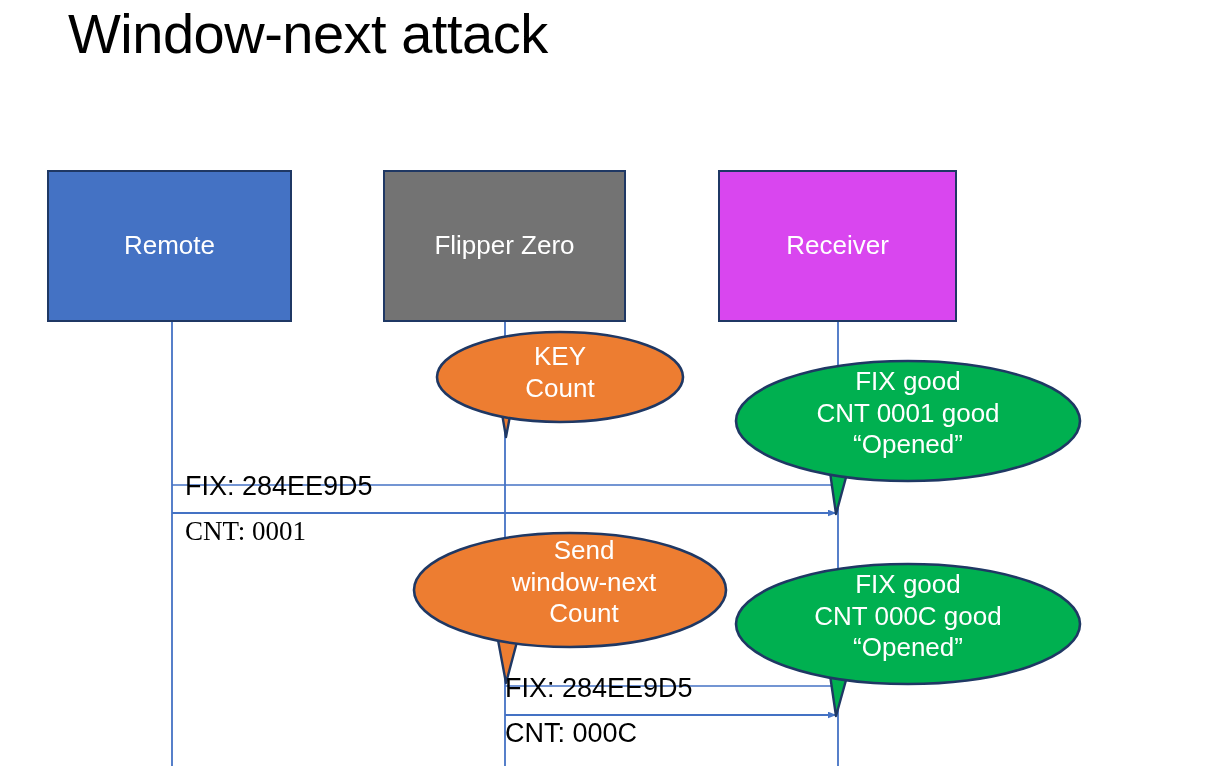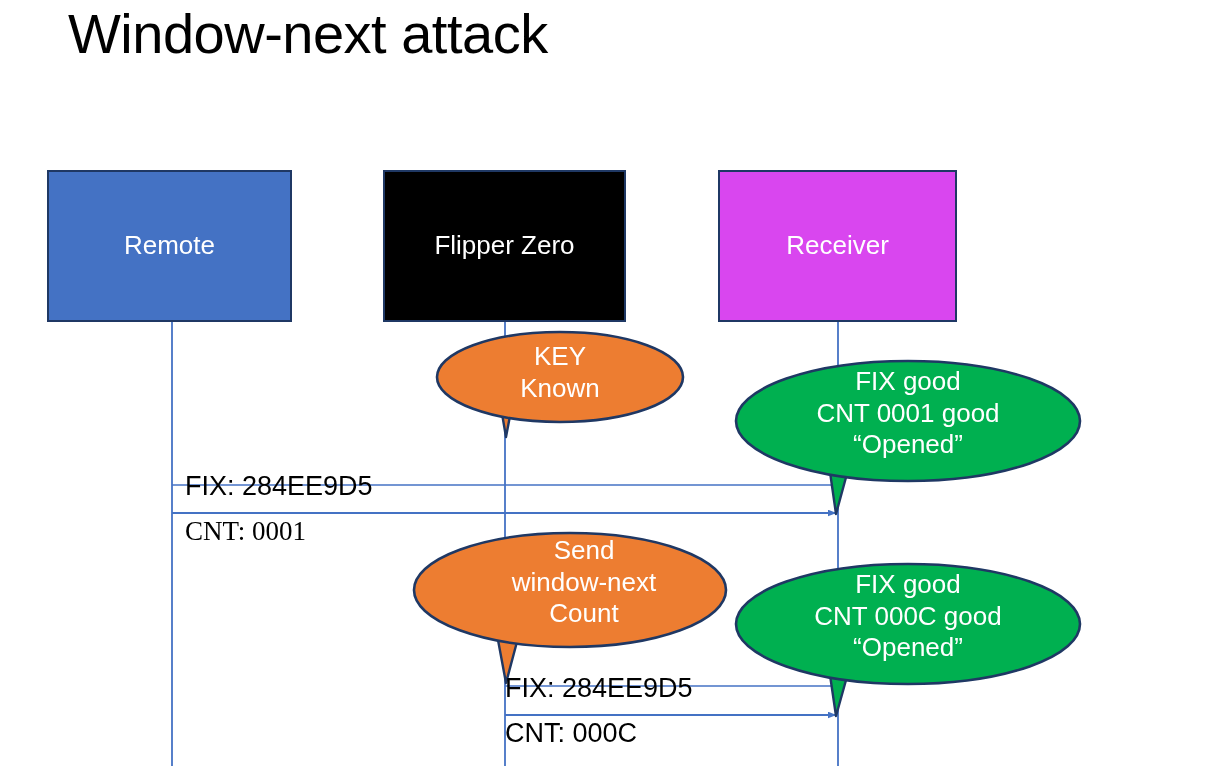--- a/index.html
+++ b/index.html
@@ -125,30 +125,30 @@
     <g>
       <path d="M 836 716 L 848 673 L 830 675 Z" fill="#00B050" stroke="#1F3864" stroke-width="2.4" stroke-linejoin="round"></path>
       <ellipse cx="908" cy="624" rx="172" ry="60" fill="#00B050" stroke="#1F3864" stroke-width="2.6"></ellipse>
     </g>
   </svg>
 
   <div class="actor-box" style="left:47px; top:170px; width:245px; height:152px; background:#4472C4;">
     <span class="actor-label">Remote</span>
   </div>
 
-  <div class="actor-box" style="left:383px; top:170px; width:243px; height:152px; background:#000000;">
+  <div class="actor-box" style="left:383px; top:170px; width:243px; height:152px; background:#737373;">
     <span class="actor-label">Flipper Zero</span>
   </div>
 
   <div class="actor-box" style="left:718px; top:170px; width:239px; height:152px; background:#d946ef;">
     <span class="actor-label">Receiver</span>
   </div>
 
   <div class="callout-text" style="left:437px; top:341px; width:246px;">KEY
-Known</div>
+Count</div>
 
   <div class="callout-text" style="left:736px; top:366px; width:344px;">FIX good
 CNT 0001 good
 “Opened”</div>
 
   <div class="callout-text" style="left:428px; top:535px; width:312px;text-align:center;">Send
 window-next
 Count</div>
 
   <div class="callout-text" style="left:736px; top:569px; width:344px;">FIX good

